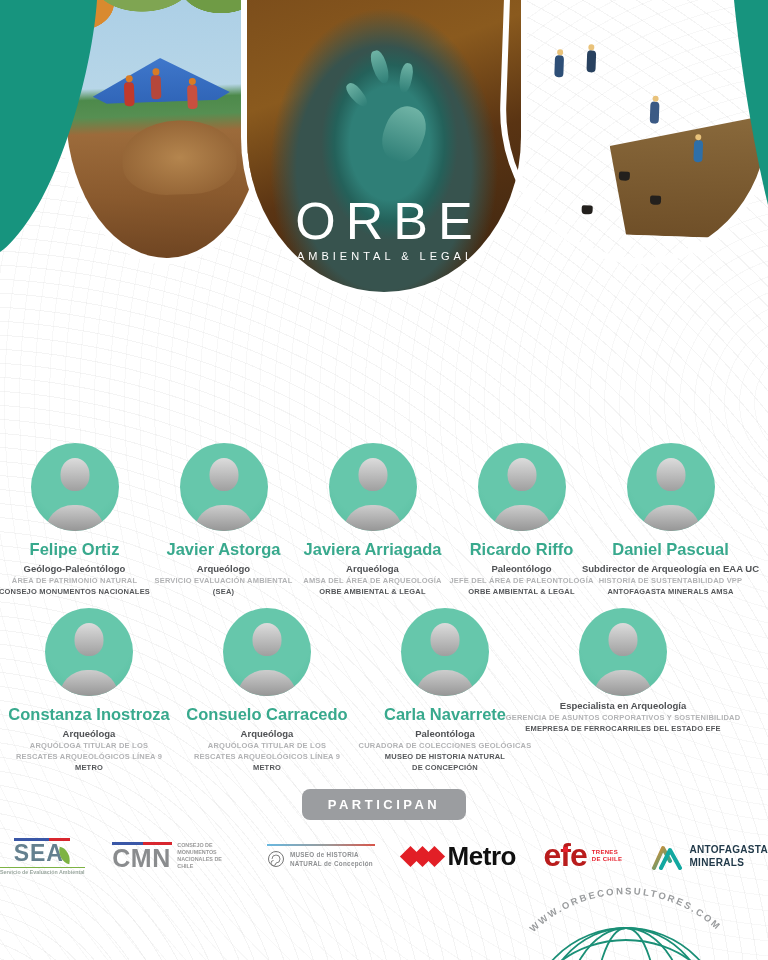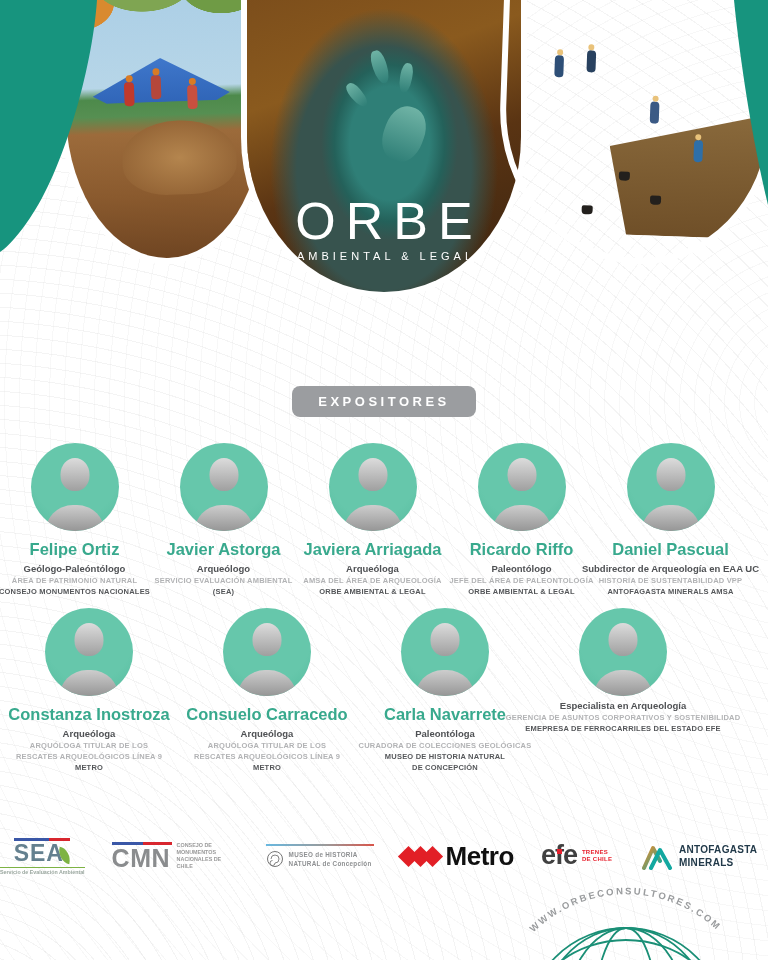--- a/index.html
+++ b/index.html
@@ -76,21 +76,21 @@
   .p-head{position:absolute;top:15px;left:50%;transform:translateX(-50%);width:29px;height:33px;
     border-radius:50% 50% 46% 46%;background:linear-gradient(#dcdcdc,#9f9f9f);}
   .p-body{position:absolute;bottom:-7px;left:50%;transform:translateX(-50%);width:60px;height:33px;
     border-radius:28px 28px 0 0;background:linear-gradient(#cdcdcd,#878787);}
   .s-name{margin-top:9px;font-size:16.5px;font-weight:800;color:#38a98d;transform:scaleY(1.05);white-space:nowrap;}
   .s-role{margin-top:4px;font-size:9.5px;font-weight:700;color:#4f5154;white-space:nowrap;}
   .s-detail{margin-top:2px;font-size:7.5px;font-weight:700;color:#b2b3b5;letter-spacing:.2px;white-space:nowrap;}
   .s-org{margin-top:2px;font-size:7.5px;font-weight:800;color:#55575a;letter-spacing:.2px;white-space:nowrap;}
 
   
-  .logos{left:0;top:838px;width:768px;display:flex;justify-content:flex-start;align-items:center;gap:27px;}
+  .logos{left:0;top:838px;width:768px;display:flex;justify-content:space-between;align-items:center;gap:27px;}
   .logo{display:flex;flex-direction:column;align-items:center;}
   .sea-bar{width:56px;height:2.5px;background:linear-gradient(90deg,#3a57a7 0 62%,#d8262e 62% 100%);margin-bottom:1px;}
   .sea-row{position:relative;display:flex;align-items:flex-end;}
   .sea-name{font-size:23px;font-weight:800;color:#64808f;letter-spacing:1px;line-height:1;}
   .sea-leaf{width:13px;height:15px;margin-left:-6px;margin-bottom:2px;background:#7db343;
     border-radius:0 100% 0 100%;transform:rotate(12deg);}
   .sea-sub{font-size:5.3px;color:#9aa79f;font-weight:700;margin-top:2px;border-top:1.5px solid #7db343;padding-top:1px;}
   .cmn{flex-direction:row;align-items:center;gap:5px;}
   .cmn-left{display:flex;flex-direction:column;}
   .cmn-bar{width:60px;height:3px;background:linear-gradient(90deg,#3a57a7 0 52%,#d8262e 52% 100%);margin-bottom:1px;}
@@ -98,21 +98,21 @@
   .cmn-sub{width:62px;font-size:5.4px;font-weight:700;color:#9a9a9a;line-height:1.3;}
   .museo{align-items:flex-start;}
   .museo-line{width:108px;height:2px;background:linear-gradient(90deg,#69b8e0,#9a9a9a 55%,#d8554a);margin-bottom:4px;}
   .museo-row{display:flex;align-items:center;gap:5px;}
   .museo-text{font-size:6.3px;color:#8e9092;font-weight:600;line-height:1.45;letter-spacing:.3px;}
   .metro{flex-direction:row;align-items:center;gap:9px;}
   .diamonds{display:flex;}
   .diamond{width:15px;height:15px;background:#e21f26;transform:rotate(45deg);margin-right:-3px;}
   .metro-name{font-size:26px;font-weight:800;color:#101010;letter-spacing:-.5px;}
   .efe{flex-direction:row;align-items:center;gap:5px;}
-  .efe-name{position:relative;font-size:27px;font-weight:800;color:#404040;line-height:.8;letter-spacing:-1px;}
+  .efe-name{position:relative;font-size:32px;font-weight:800;color:#b91c1c;line-height:.8;letter-spacing:-1px;}
   .efe-name::after{content:"";position:absolute;top:4px;left:46%;width:5px;height:5px;background:#e8212e;}
   .efe-sub{width:32px;font-size:6px;font-weight:800;color:#e8212e;line-height:1.25;letter-spacing:.3px;}
   .ag{flex-direction:row;align-items:center;gap:6px;}
   .ag-text{font-size:10px;font-weight:700;color:#223a4a;line-height:1.3;letter-spacing:.3px;}
 
   
   .email-row{left:70px;top:921px;display:flex;align-items:center;gap:10px;cursor:pointer;margin-top:40px;}
   .email-text{font-size:13px;font-weight:700;color:#9b9ea1;letter-spacing:2.5px;}
   .globe-wrap{right:12px;top:878px;width:268px;height:82px;}
 </style>
@@ -152,23 +152,20 @@
 
     <svg class="corner-svg" style="left:0;" width="150" height="270">
       <path d="M0,0 L97,0 C92,72 62,172 30,218 C20,233 8,247 0,252 Z" fill="#17947e"></path>
     </svg>
     <svg class="corner-svg" style="right:0;" width="110" height="220">
       <path d="M110,0 L76,0 C83,70 96,148 110,205 Z" fill="#17947e"></path>
     </svg>
   </div>
 
 
-  <div class="z badge-expositores">
-    <span class="pill">EXPOSITORES</span>
-  </div>
 
   <div class="z row row1" id="row1">
       <div class="speaker">
         <div class="portrait">
           <div class="p-head"></div>
           <div class="p-body"></div>
         </div>
         <div class="s-name">Felipe Ortiz</div>
         <div class="s-role">Geólogo-Paleóntólogo</div>
         <div class="s-detail">ÁREA DE PATRIMONIO NATURAL</div>
@@ -253,20 +250,23 @@
         <div class="portrait">
           <div class="p-head"></div>
           <div class="p-body"></div>
         </div>
         <div class="s-role">Especialista en Arqueología</div>
         <div class="s-detail">GERENCIA DE ASUNTOS CORPORATIVOS Y SOSTENIBILIDAD</div>
         <div class="s-org">EMEPRESA DE FERROCARRILES DEL ESTADO EFE</div>
       </div>
     </div>
 
+  <div class="z badge-participan">
+    <span class="pill">PARTICIPAN</span>
+  </div>
 
   <div class="z logos">
     <div class="logo">
       <div class="sea-bar"></div>
       <div class="sea-row">
         <span class="sea-name">SEA</span>
         <span class="sea-leaf"></span>
       </div>
       <div class="sea-sub">Servicio de Evaluación Ambiental</div>
     </div>

